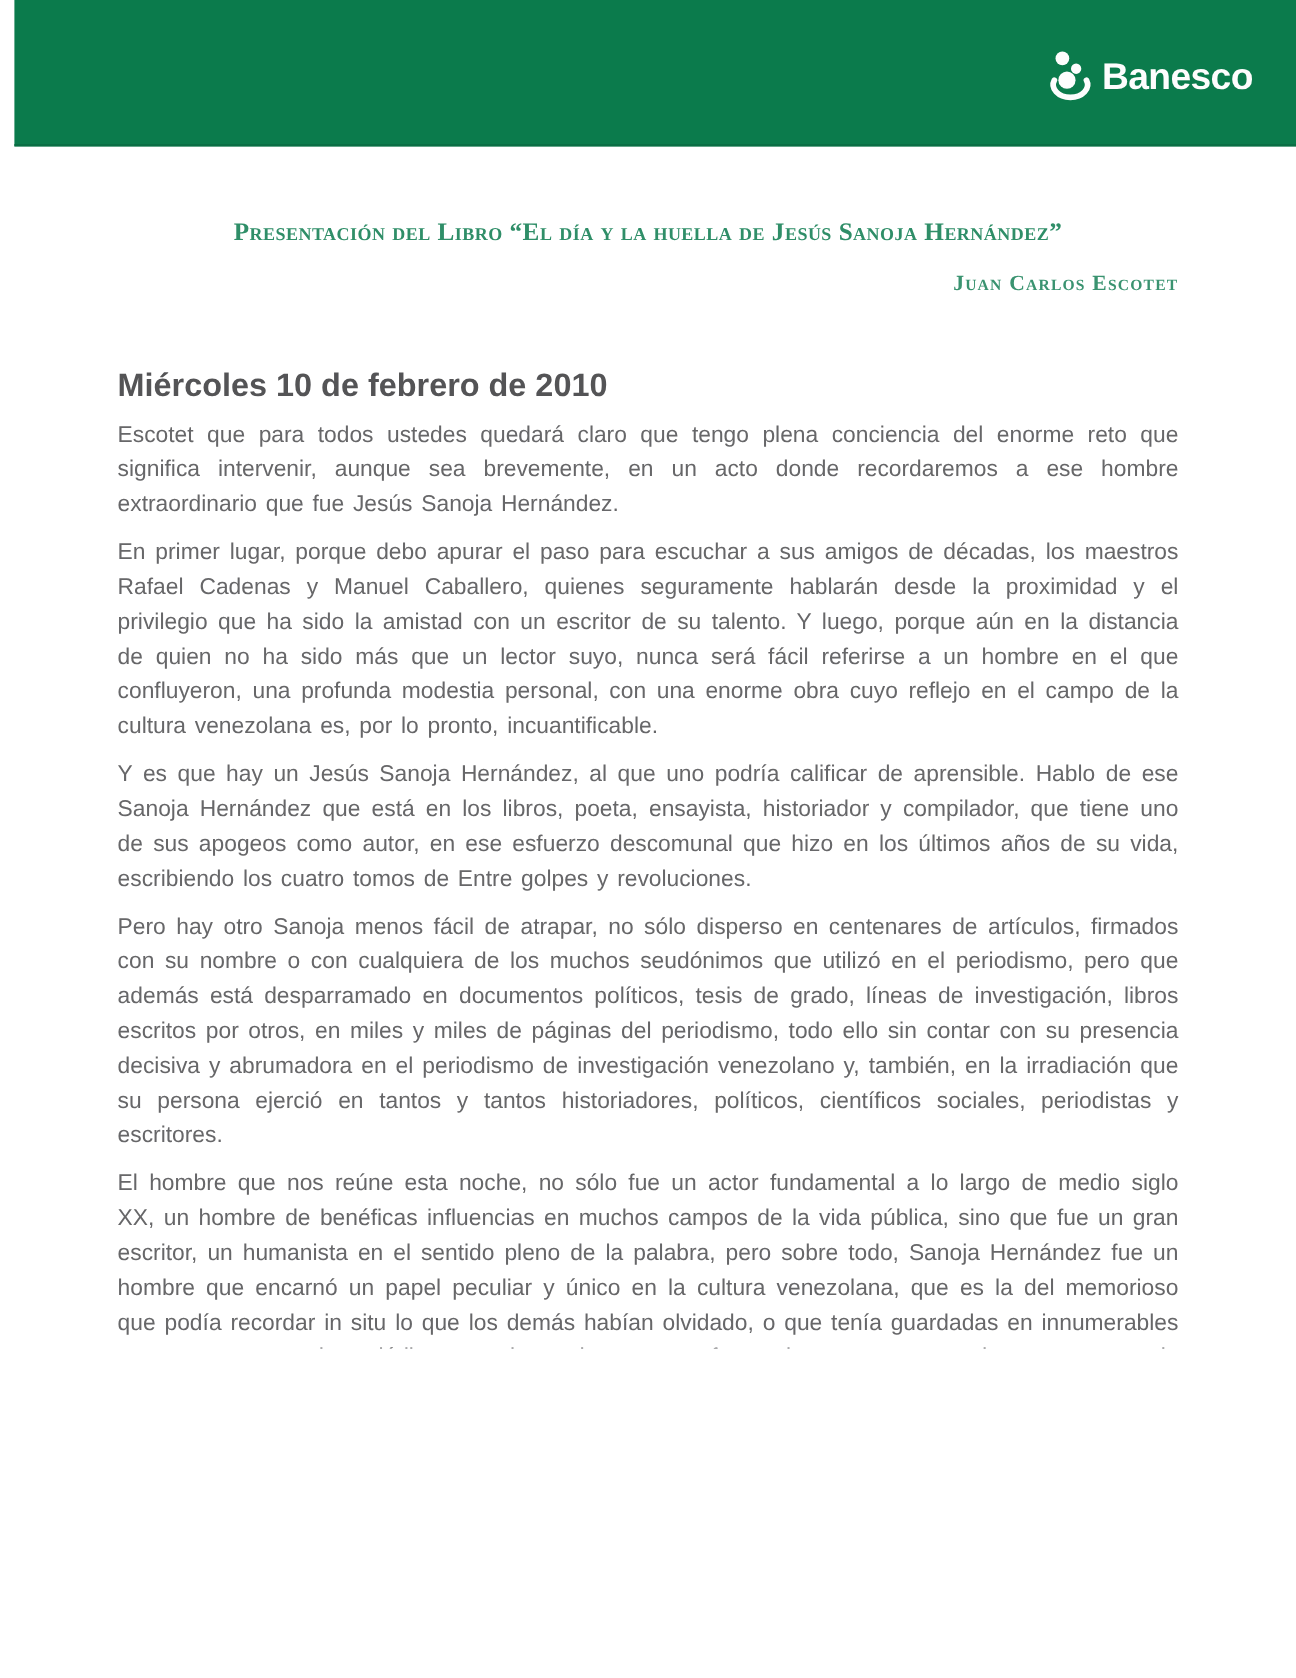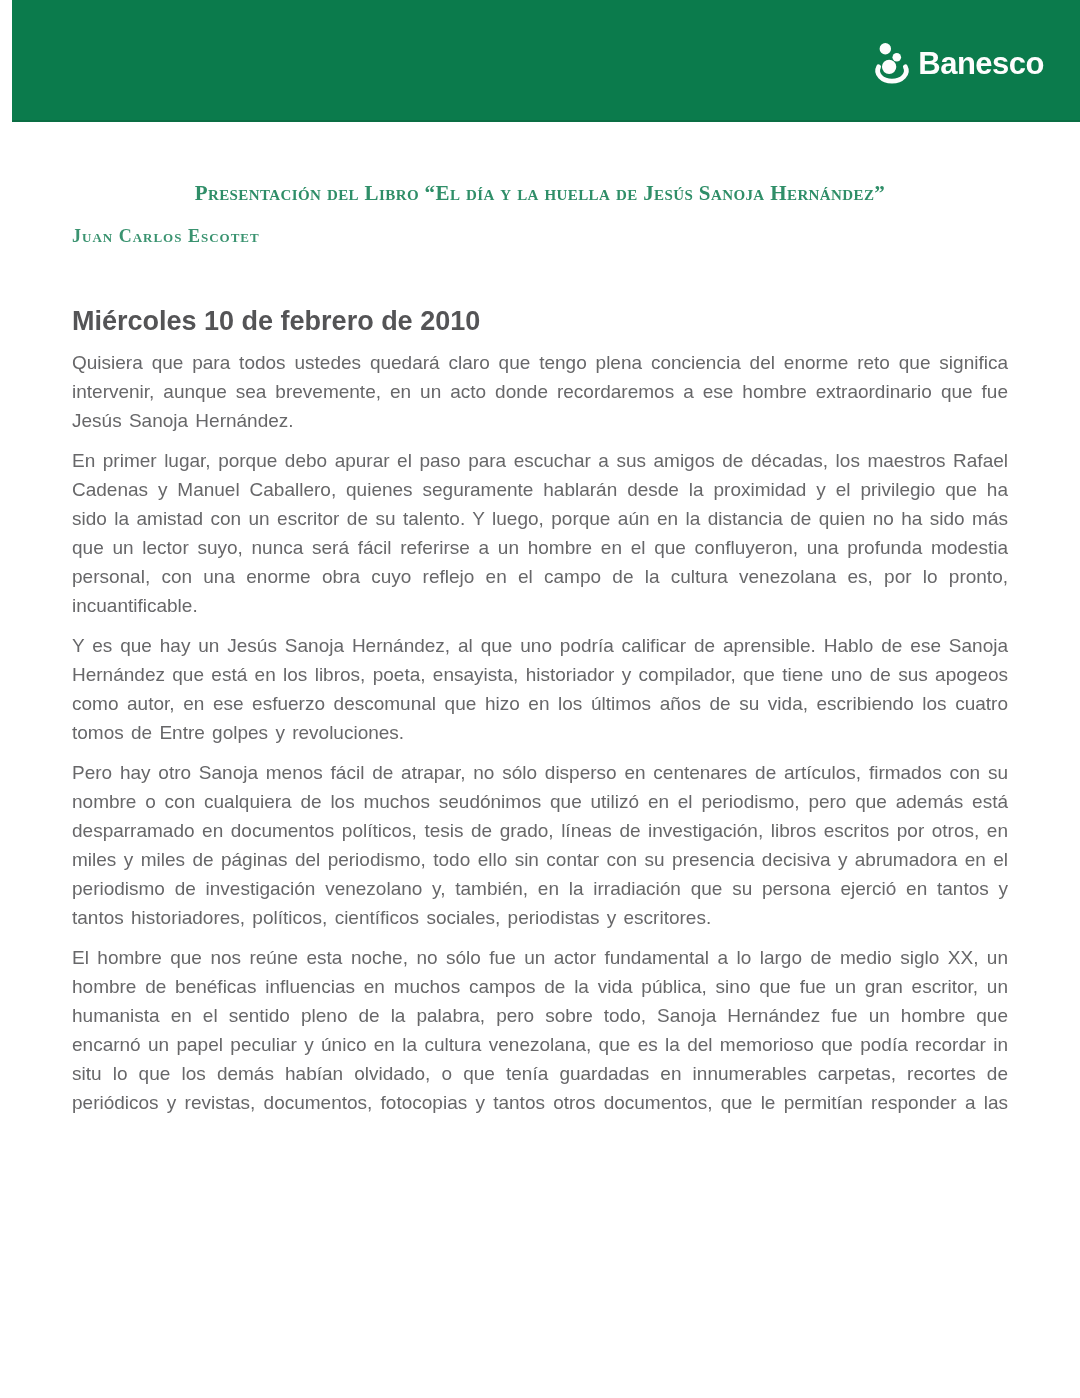--- a/index.html
+++ b/index.html
@@ -34,36 +34,36 @@
     font-size: 31px;
     font-weight: 700;
     letter-spacing: -0.5px;
     line-height: 1;
     font-family: "Liberation Sans", sans-serif;
   }
   
   .content {
     position: absolute;
     top: 122px; left: 0; right: 0; bottom: 0;
-    padding: 0 72px;
+    padding: 0 98px;
   }
   .doc-title {
     margin: 58px 0 0 0;
     text-align: center;
     font-family: "Liberation Serif", serif;
     font-variant: small-caps;
     font-weight: 700;
     font-size: 21px;
     line-height: 26px;
     letter-spacing: 0.4px;
     color: #2f8e68;
   }
   .doc-author {
     margin: 19px 0 0 0;
-    text-align: left;
+    text-align: right;
     font-family: "Liberation Serif", serif;
     font-variant: small-caps;
     font-weight: 700;
     font-size: 18px;
     line-height: 22px;
     letter-spacing: 1px;
     color: #3a9370;
   }
   .date-heading {
     margin: 60px 0 12px 0;
@@ -97,20 +97,20 @@
       <span class="logo-word">Banesco</span>
     </div>
   </header>
 
   <main class="content">
     <h1 class="doc-title">Presentación del Libro “El día y la huella de Jesús Sanoja Hernández”</h1>
     <h2 class="doc-author">Juan Carlos Escotet</h2>
 
     <h3 class="date-heading">Miércoles 10 de febrero de 2010</h3>
 
-    <p class="body-par">Quisiera que para todos ustedes quedará claro que tengo plena conciencia del enorme reto que significa intervenir, aunque sea brevemente, en un acto donde recordaremos a ese hombre extraordinario que fue Jesús Sanoja Hernández.</p>
+    <p class="body-par">Escotet que para todos ustedes quedará claro que tengo plena conciencia del enorme reto que significa intervenir, aunque sea brevemente, en un acto donde recordaremos a ese hombre extraordinario que fue Jesús Sanoja Hernández.</p>
     <p class="body-par">En primer lugar, porque debo apurar el paso para escuchar a sus amigos de décadas, los maestros Rafael Cadenas y Manuel Caballero, quienes seguramente hablarán desde la proximidad y el privilegio que ha sido la amistad con un escritor de su talento. Y luego, porque aún en la distancia de quien no ha sido más que un lector suyo, nunca será fácil referirse a un hombre en el que confluyeron, una profunda modestia personal, con una enorme obra cuyo reflejo en el campo de la cultura venezolana es, por lo pronto, incuantificable.</p>
     <p class="body-par">Y es que hay un Jesús Sanoja Hernández, al que uno podría calificar de aprensible. Hablo de ese Sanoja Hernández que está en los libros, poeta, ensayista, historiador y compilador, que tiene uno de sus apogeos como autor, en ese esfuerzo descomunal que hizo en los últimos años de su vida, escribiendo los cuatro tomos de Entre golpes y revoluciones.</p>
     <p class="body-par">Pero hay otro Sanoja menos fácil de atrapar, no sólo disperso en centenares de artículos, firmados con su nombre o con cualquiera de los muchos seudónimos que utilizó en el periodismo, pero que además está desparramado en documentos políticos, tesis de grado, líneas de investigación, libros escritos por otros, en miles y miles de páginas del periodismo, todo ello sin contar con su presencia decisiva y abrumadora en el periodismo de investigación venezolano y, también, en la irradiación que su persona ejerció en tantos y tantos historiadores, políticos, científicos sociales, periodistas y escritores.</p>
     <p class="body-par">El hombre que nos reúne esta noche, no sólo fue un actor fundamental a lo largo de medio siglo XX, un hombre de benéficas influencias en muchos campos de la vida pública, sino que fue un gran escritor, un humanista en el sentido pleno de la palabra, pero sobre todo, Sanoja Hernández fue un hombre que encarnó un papel peculiar y único en la cultura venezolana, que es la del memorioso que podía recordar in situ lo que los demás habían olvidado, o que tenía guardadas en innumerables carpetas, recortes de periódicos y revistas, documentos, fotocopias y tantos otros documentos, que le permitían responder a las preguntas casi</p>
   </main>
 
 </div>
 
 </body></html>

